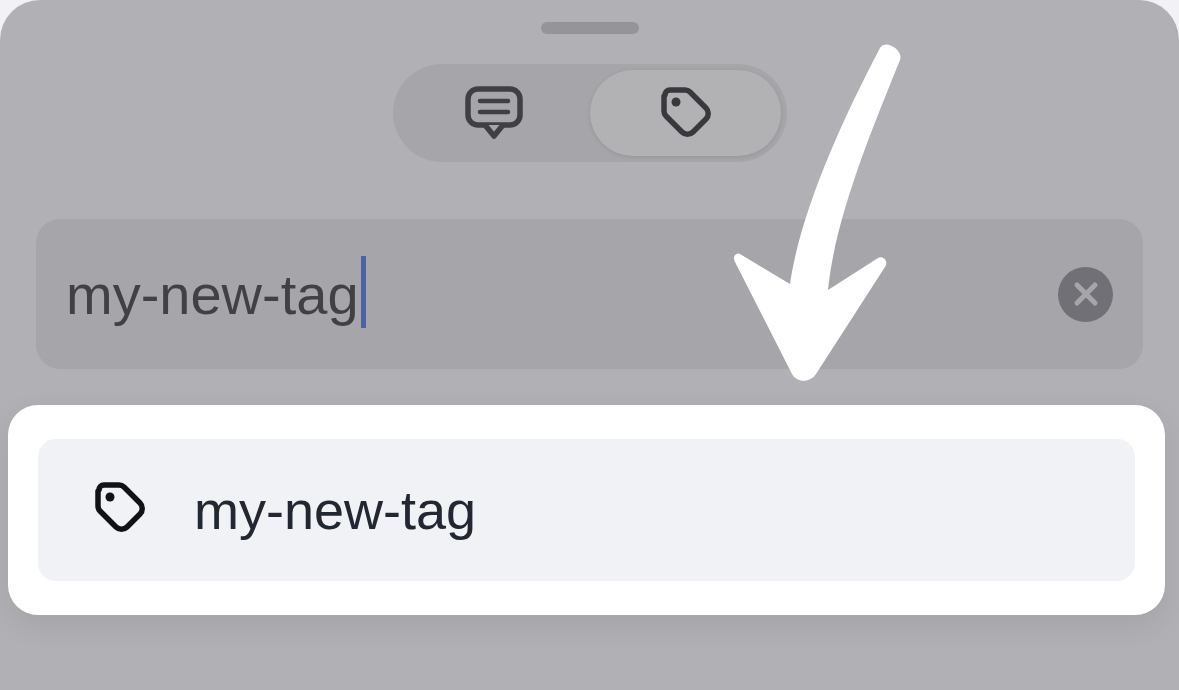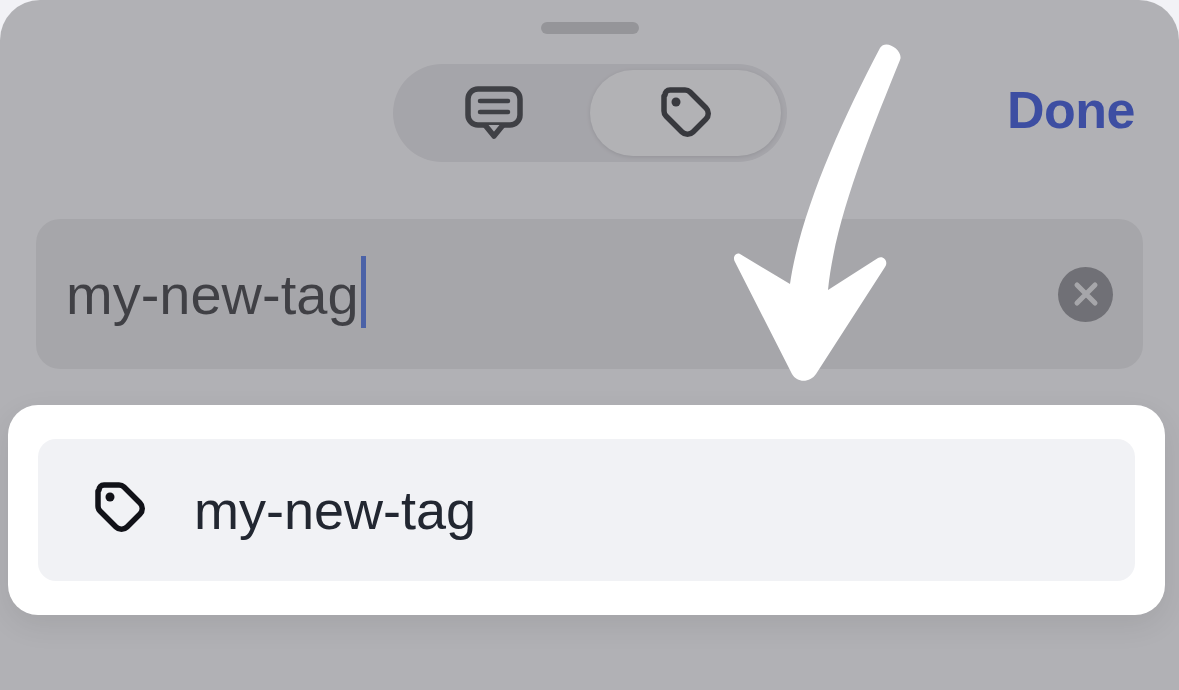--- a/index.html
+++ b/index.html
@@ -156,21 +156,20 @@
     <div class="segment active">
       <span>
         <svg width="58" height="58" viewBox="0 0 58 58" fill="none">
           <path d="M9 11 C9 8 11 6 14 6 L29 6 C31 6 33 7 34 8 L50 24 C53 27 53 32 50 35 L37 48 C34 51 29 51 26 48 L10 32 C9 31 8 29 8 27 L8 12 Z" stroke="#111218" stroke-width="5.5" stroke-linejoin="round"></path>
           <circle cx="20" cy="18" r="4.5" fill="#111218"></circle>
         </svg>
       </span>
     </div>
   </div>
 
-  <button class="done-btn">Done</button>
 
   <div class="search-field">
     <span class="search-text">my-new-tag</span>
       <span class="caret"></span>
     <div class="clear-btn">
       <span>
         <svg width="28" height="28" viewBox="0 0 28 28">
           <path d="M5 5 L23 23 M23 5 L5 23" stroke="#e3e3e7" stroke-width="5" stroke-linecap="round"></path>
         </svg>
       </span>

